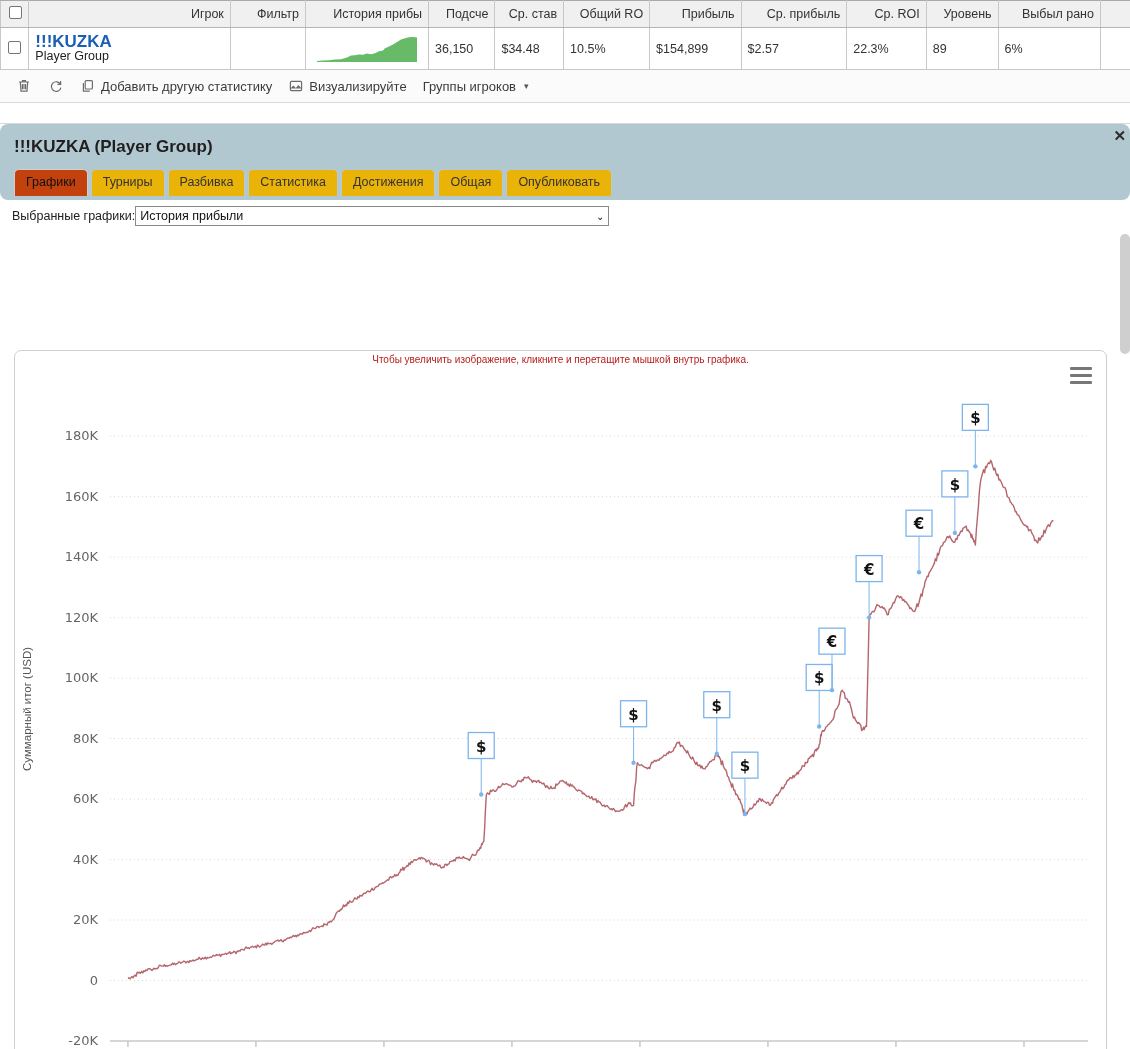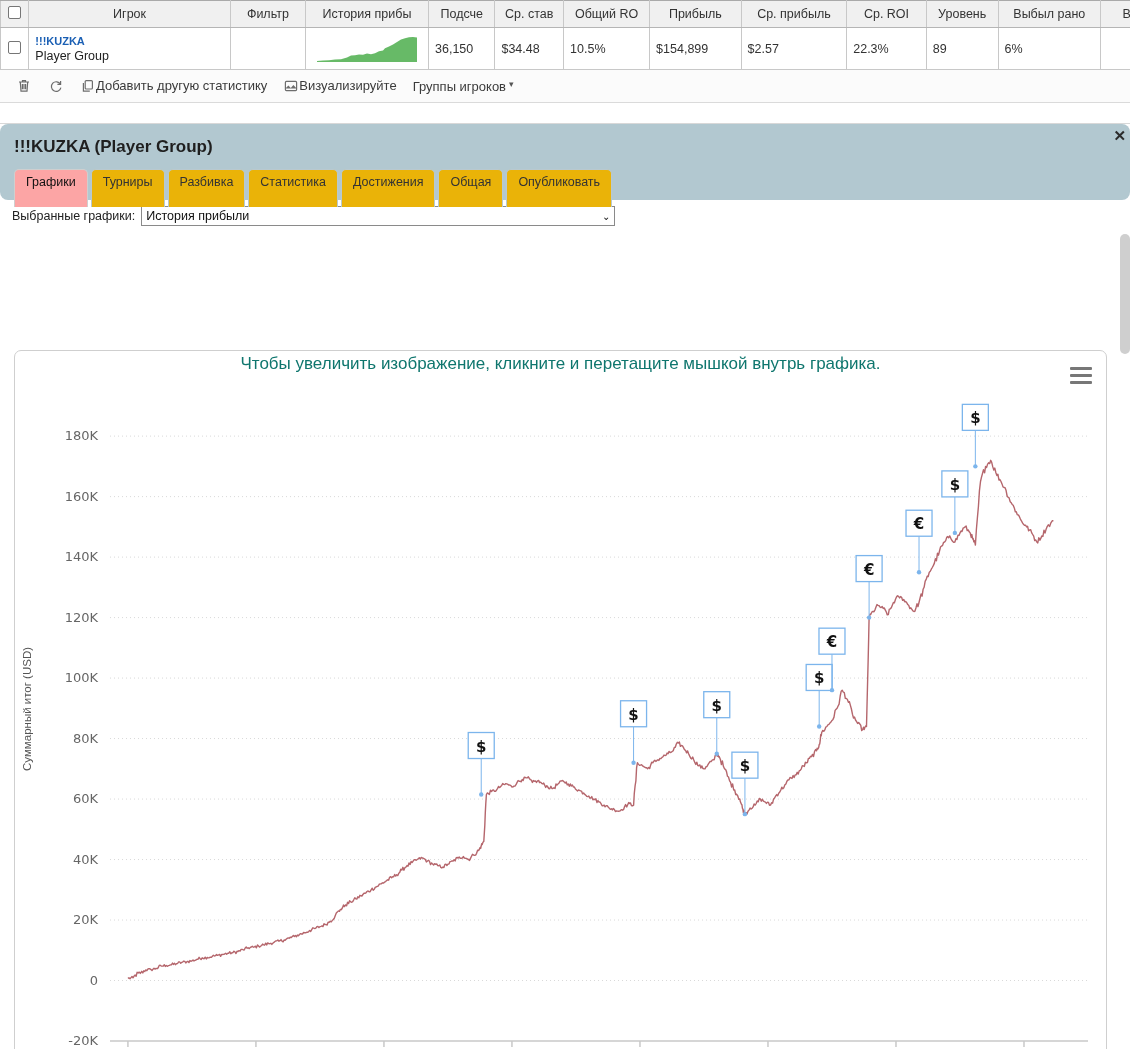--- a/index.html
+++ b/index.html
@@ -15,37 +15,37 @@
   
   .grid-wrap { position:absolute; left:0; top:0; width:1130px; height:70px; overflow:hidden; background:#fff; }
   table.grid { border-collapse: collapse; width:1210px; table-layout: fixed; }
   table.grid th, table.grid td {
     border:1px solid #c8c8c8;
     font-size:12.5px; color:#333; padding:0 6px;
     overflow:hidden; white-space:nowrap; text-overflow:clip;
   }
   table.grid th {
     height:27px; background:#f0f0f0; font-weight:normal;
-    text-align:center; border-top:1px solid #a9a9a9;
+    text-align:right; border-top:1px solid #a9a9a9;
     border-bottom:1px solid #b5b5b5;
   }
   table.grid td { height:42px; background:#fff; vertical-align:middle; }
   td.num, th.num { text-align:left; }
   .cb { width:13px; height:13px; border:1px solid #767676; background:#fff; border-radius:2px; display:inline-block; }
-  .player-name { color:#1a5fb4; font-weight:bold; font-size:11px; line-height:15px; }
+  .player-name { color:#1a5fb4; font-weight:bold; font-size:17px; line-height:15px; }
   .player-sub { color:#222; font-size:12.5px; line-height:15px; }
   .spark { width:100px; height:26px; display:block; margin:0 auto; }
 
   
   .toolbar {
     position:absolute; left:0; top:70px; width:1130px; height:33px;
     background:#fbfbfb; border-bottom:1px solid #dadada;
     display:flex; align-items:center; gap:0px; padding-left:8px;
   }
-  .tb-btn { display:flex; align-items:flex-start; padding:2px 8px; font-size:13px; color:#3b3b3b; cursor:default; }
+  .tb-btn { display:flex; align-items:center; gap:5px; padding:2px 8px; font-size:13px; color:#3b3b3b; cursor:default; }
   .tb-ico { width:16px; height:16px; display:inline-block; color:#6d6d6d; }
   .tb-ico svg { display:block; }
   .caret { font-size:9px; color:#555; margin-left:3px; }
 
   .below-bar { position:absolute; left:0; top:103px; width:1130px; height:21px; background:#fff; border-bottom:1px solid #d8d8d8; }
 
   
   .panel { position:absolute; left:0; top:124px; width:1130px; height:925px; background:#fff; }
   .panel-head {
     position:relative; width:1130px; height:76px; background:#b2c8d0;
@@ -53,38 +53,38 @@
     border-radius:8px;
   }
   .panel-title { font-size:17px; font-weight:bold; color:#1f1f1f; line-height:22px; }
   .close-x { position:absolute; right:4px; top:6px; font-size:15px; color:#2b2b2b; font-weight:bold; cursor:pointer; line-height:12px; }
   .tabs { position:absolute; left:14px; top:45px; display:flex; gap:3px; }
   .tab {
     background:#eab308; border:1px solid #b9c9cf; border-bottom:none;
     border-radius:5px 5px 0 0; padding:5px 11px 6px; font-size:12.5px; color:#333;
     position:relative; top:0;
   }
-  .tab.active { background:#fca5a5; border-color:#cfcfcf; color:#111; top:0; padding-bottom:18px; }
-
-  .select-row { display:flex; align-items:center; gap:6px; padding:6px 0 0 12px; }
+  .tab.active { background:#c2410c; border-color:#cfcfcf; color:#111; top:0; padding-bottom:7px; }
+
+  .select-row { display:flex; align-items:center; padding:6px 0 0 12px; }
   .select-label { font-size:12.5px; color:#222; }
   .sel {
     width:474px; height:20px; border:1px solid #8a8a8a; background:#fff;
     font-size:12.5px; color:#111; display:flex; align-items:center;
     padding:0 4px; justify-content:space-between;
   }
   .sel .chev { font-size:10px; color:#111; }
 
   
   .chart-box {
     position:absolute; left:14px; top:226px; width:1093px; height:800px;
     border:1px solid #cfcfcf; border-radius:7px; background:#fff;
   }
   .chart-title { text-align:center; font-size:18px; color:#2b4a63; padding-top:12px; letter-spacing:.2px; }
-  .chart-sub { text-align:center; font-size:17px; color:#0f766e; padding-top:3px; }
+  .chart-sub { text-align:center; font-size:10px; color:#b91c1c; padding-top:3px; }
   .burger { position:absolute; right:14px; top:16px; width:22px; cursor:pointer; }
   .burger i { display:block; height:3px; background:#777; margin-bottom:4px; border-radius:1px; }
 
   .ylabel {
     position:absolute; left:6px; top:420px; transform:rotate(-90deg);
     transform-origin:left top; font-size:11.5px; color:#555; white-space:nowrap;
   }
   svg.plot { position:absolute; left:0; top:52px; }
 
   

